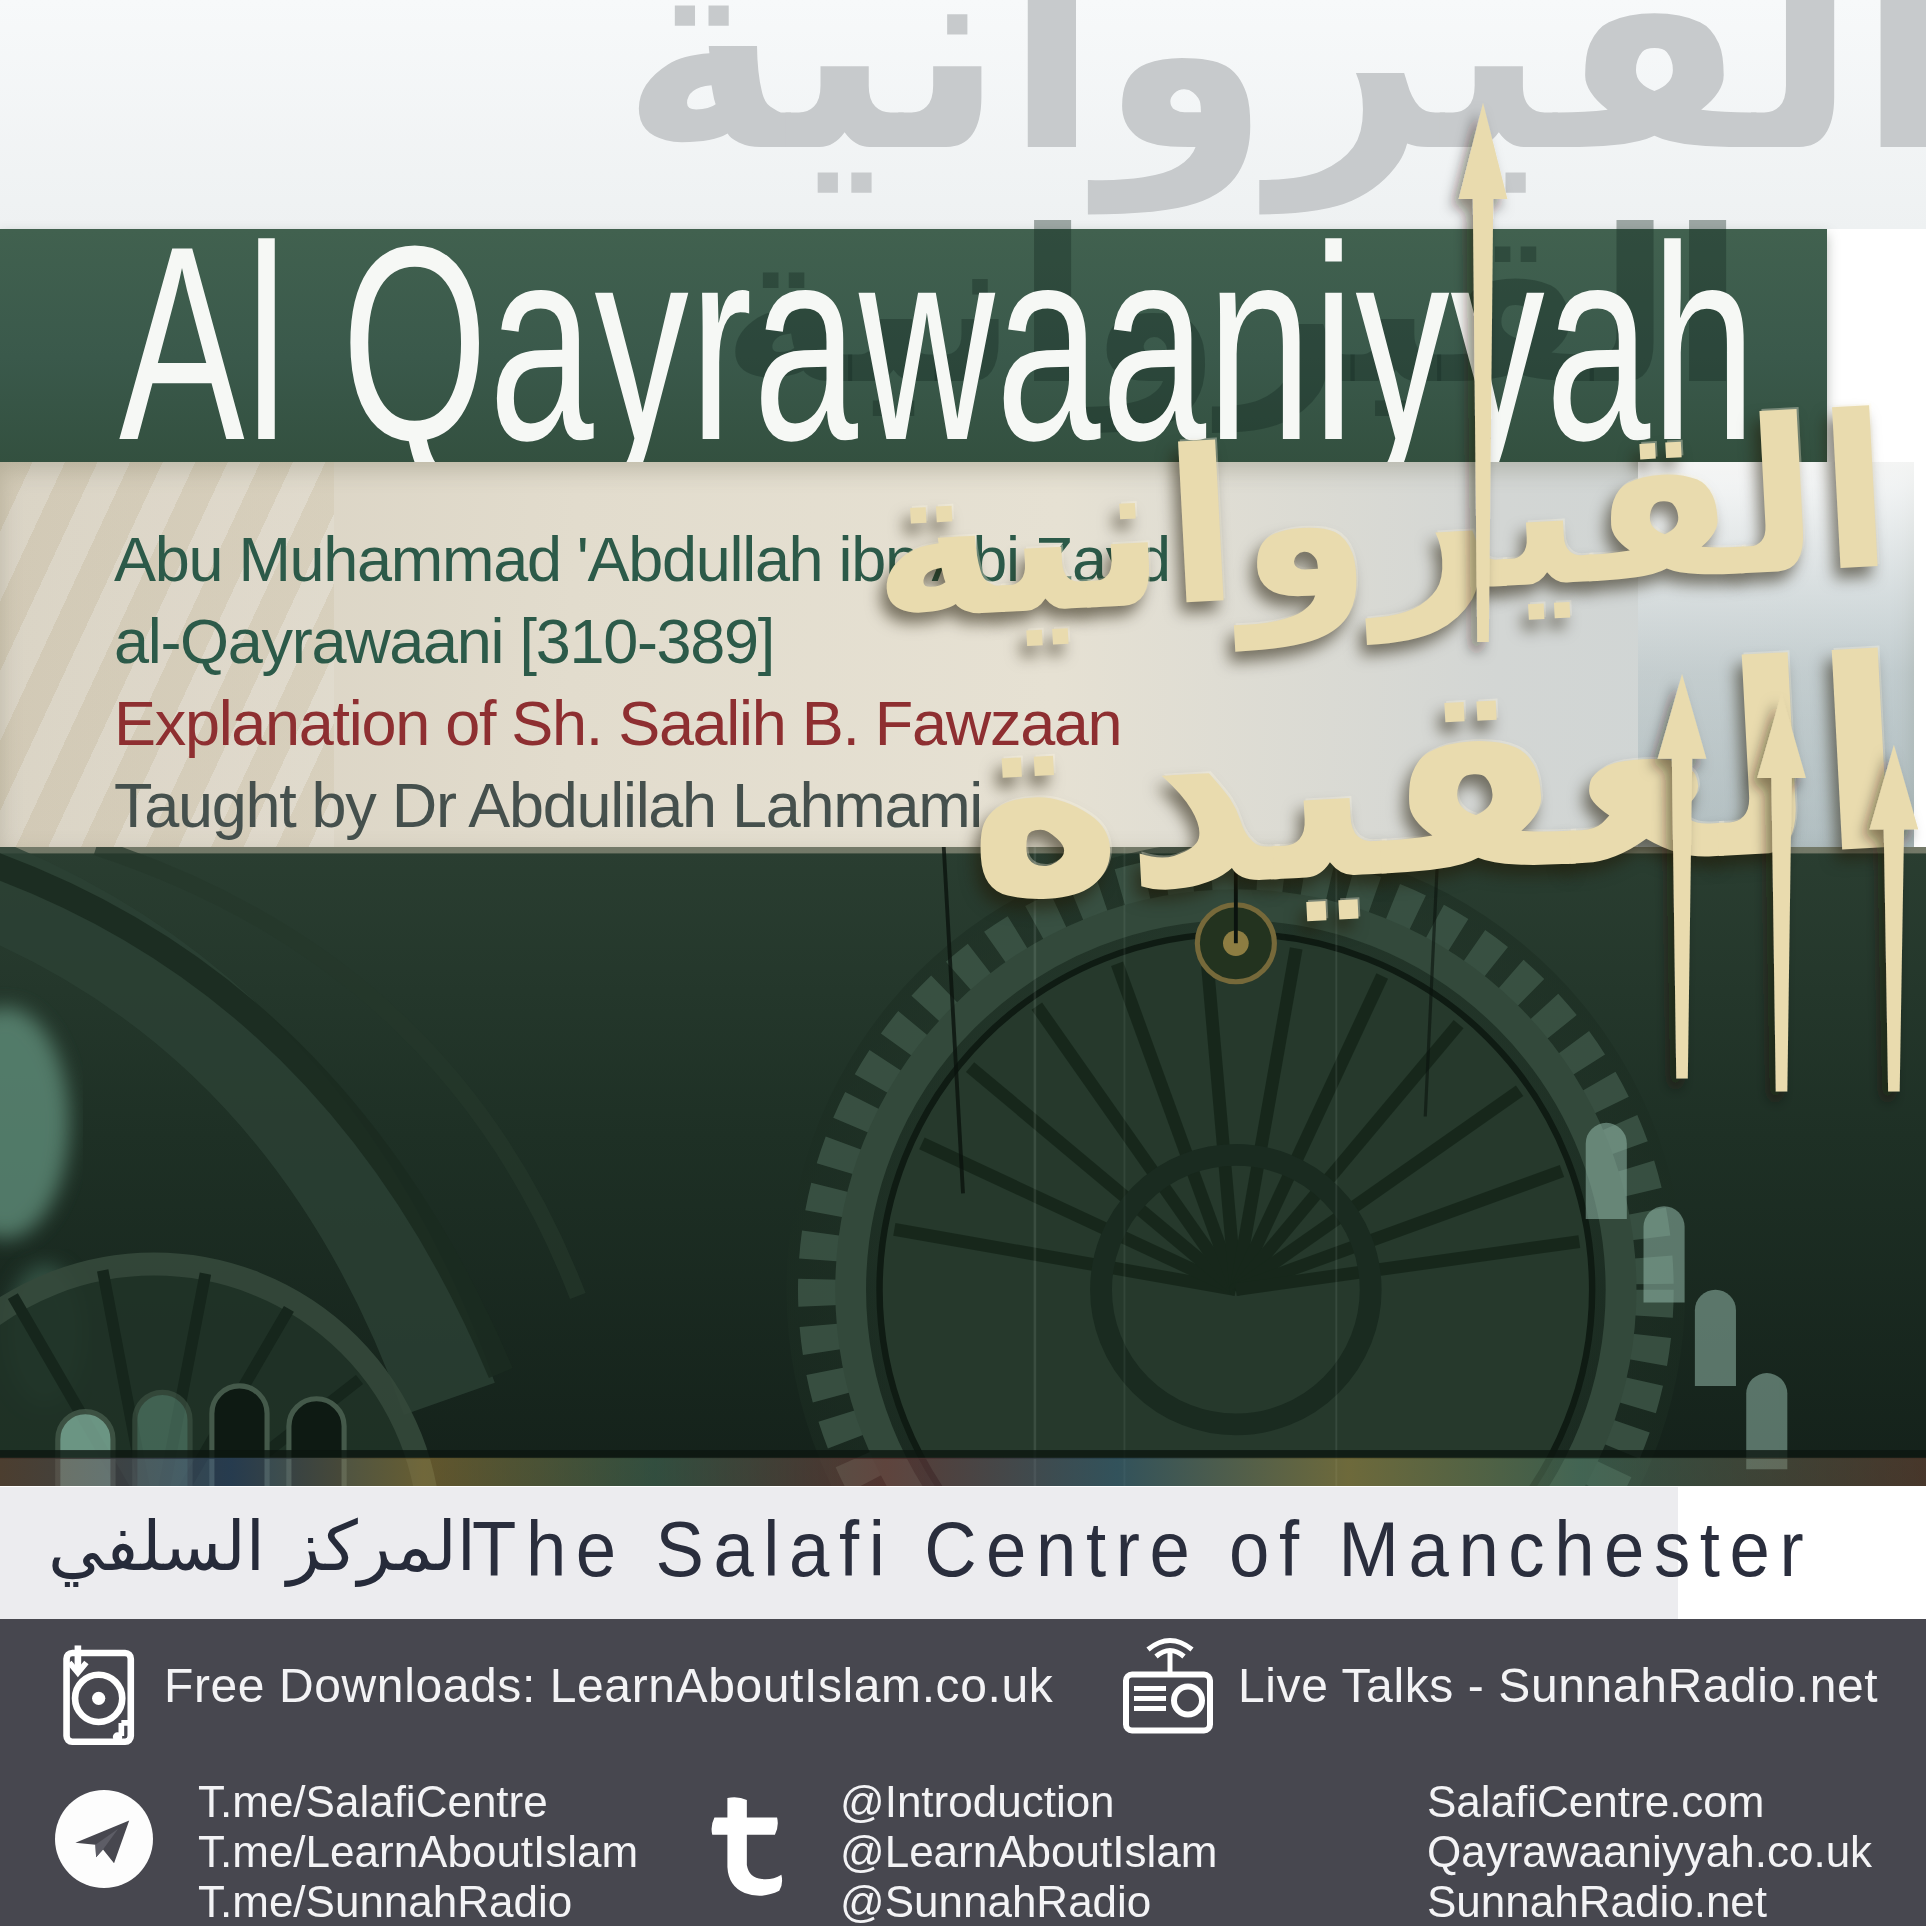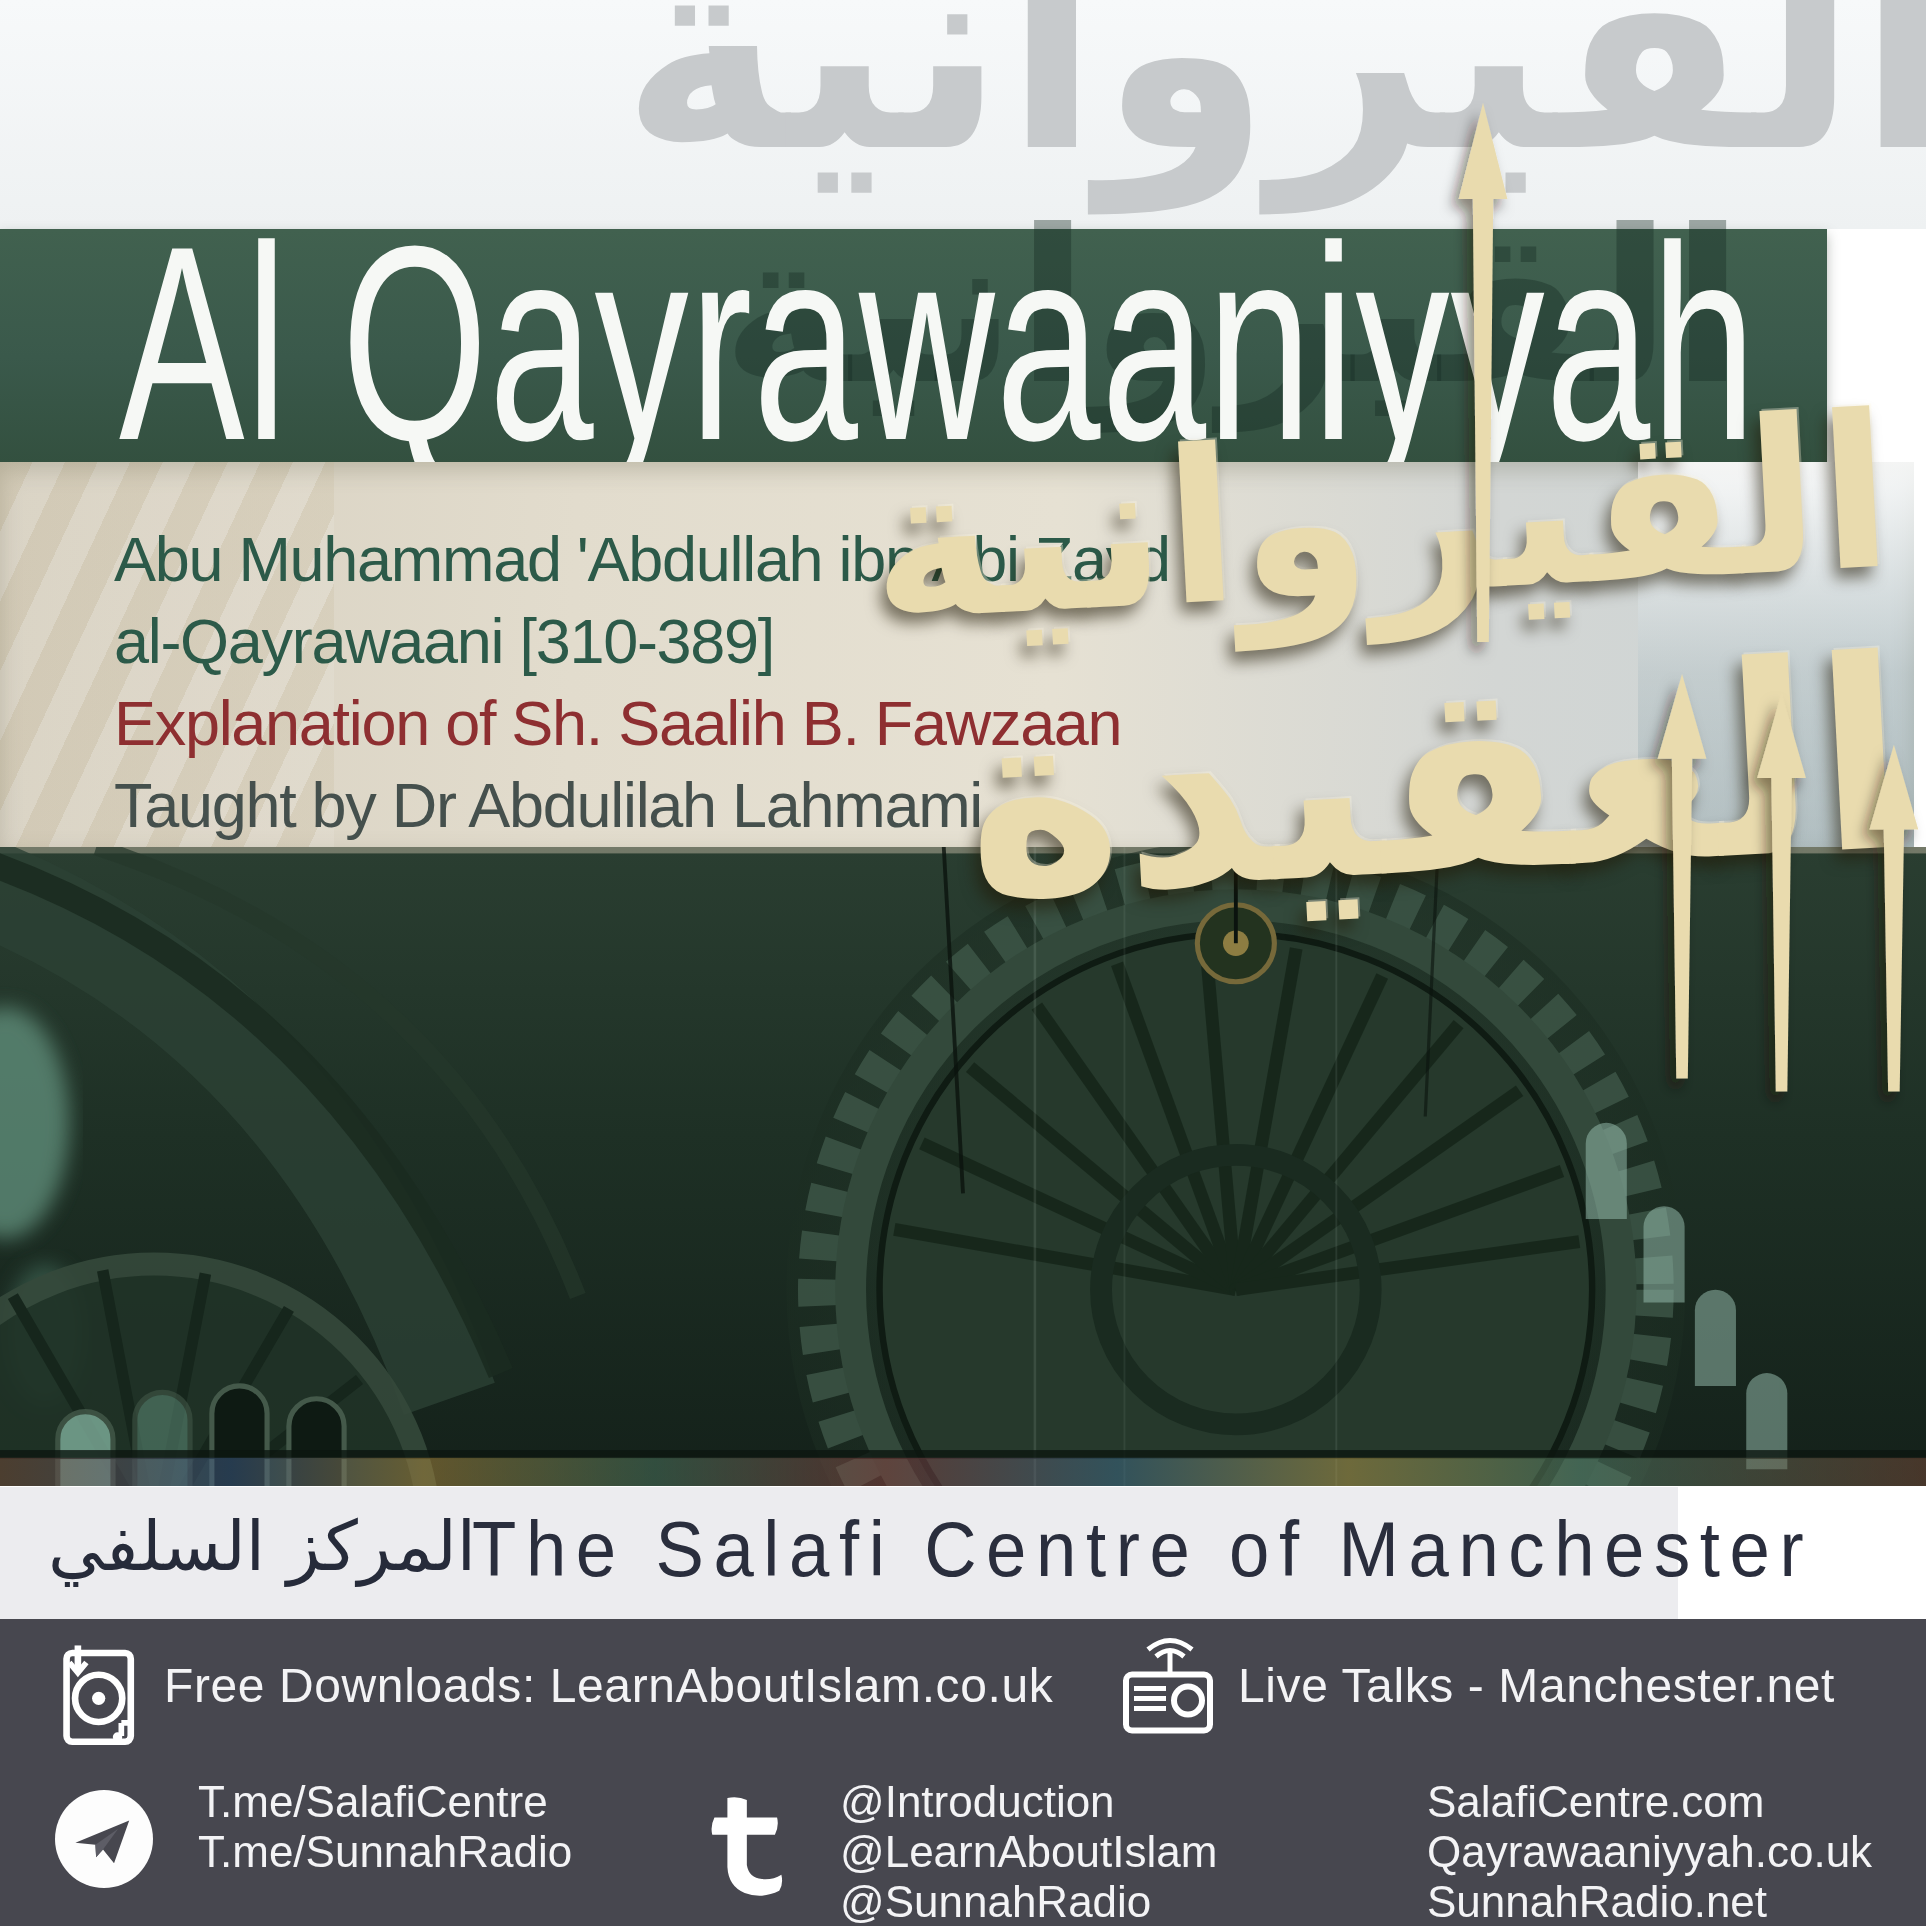--- a/index.html
+++ b/index.html
@@ -242,30 +242,31 @@
     <svg class="radio-icon" viewBox="0 0 100 100" xmlns="http://www.w3.org/2000/svg" fill="none" stroke="#ffffff">
       <rect x="8" y="34" width="84" height="56" rx="6" stroke-width="6"></rect>
       <line x1="16" y1="48" x2="48" y2="48" stroke-width="5"></line>
       <line x1="16" y1="58" x2="48" y2="58" stroke-width="5"></line>
       <line x1="16" y1="68" x2="48" y2="68" stroke-width="5"></line>
       <circle cx="70" cy="60" r="14" stroke-width="6"></circle>
       <line x1="52" y1="34" x2="52" y2="12" stroke-width="5"></line>
       <path d="M38,16 q14,-12 28,0" stroke-width="5"></path>
       <path d="M30,9 q22,-18 44,0" stroke-width="5"></path>
     </svg>
-    <p class="f-label live-label">Live Talks - Manchester.net</p>
+    <p class="f-label live-label">Live Talks - SunnahRadio.net</p>
 
     <div class="telegram-icon">
       <svg viewBox="0 0 100 100" xmlns="http://www.w3.org/2000/svg">
         <path d="M10 56 L88 24 L66 86 L50 66 L40 77 L39 59 Z" fill="#47474f"></path>
         <path d="M50 66 L40 77 L39 59 L72 36 Z" fill="#5d5d66"></path>
       </svg>
     </div>
     <div class="link-col col-telegram">
       <p>T.me/SalafiCentre</p>
+      <p>T.me/LearnAboutIslam</p>
       <p>T.me/SunnahRadio</p>
     </div>
 
     <svg class="tw-icon" viewBox="0 0 100 100" xmlns="http://www.w3.org/2000/svg">
       <path fill="#ffffff" d="M30 12 q10 -2 18 2 v16 h28 q2 8 -2 16 h-26 v28 q2 12 14 13 q10 1 18 -4 q2 9 -2 15 q-16 8 -32 2 q-15 -6 -16 -24 v-30 h-14 q-2 -8 2 -16 h12 z"></path>
     </svg>
     <div class="link-col col-twitter">
       <p>@Introduction</p>
       <p>@LearnAboutIslam</p>
       <p>@SunnahRadio</p>

